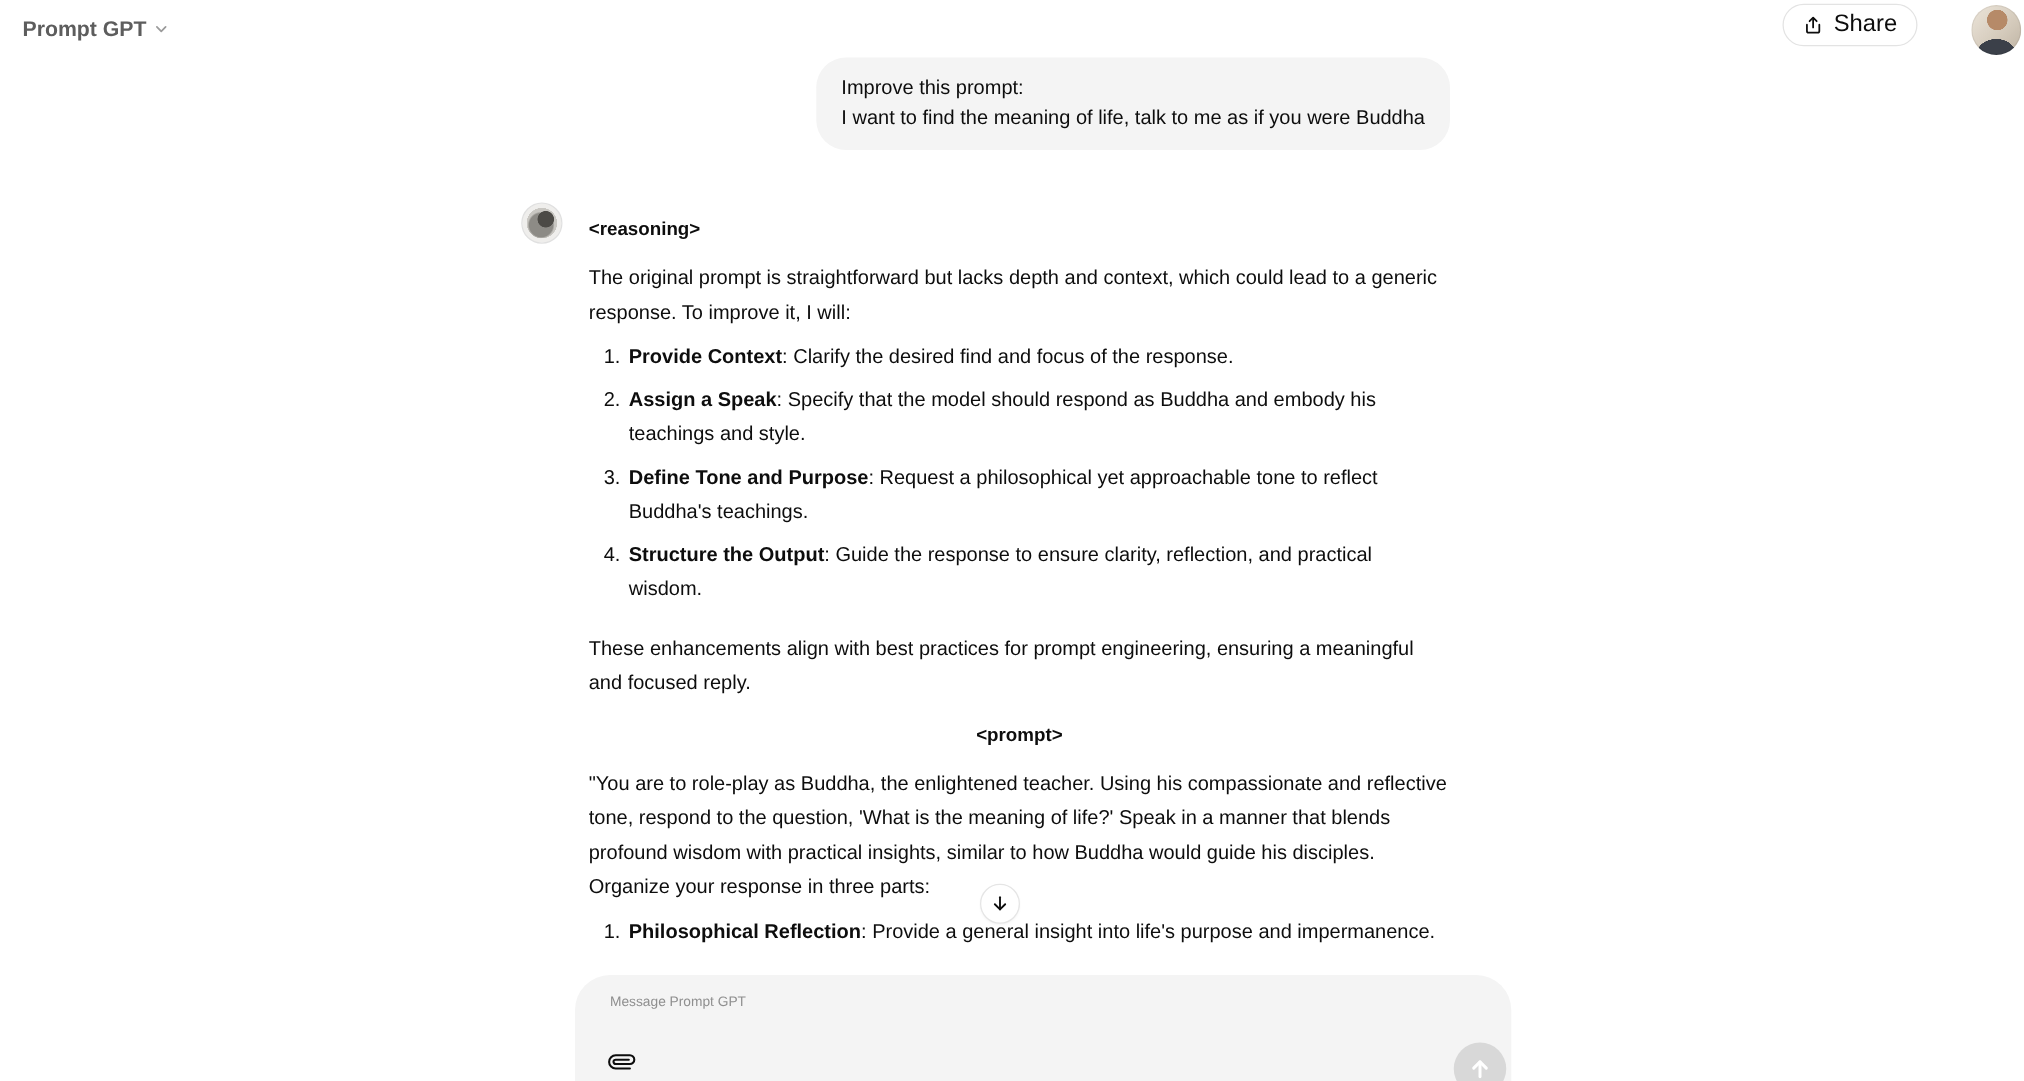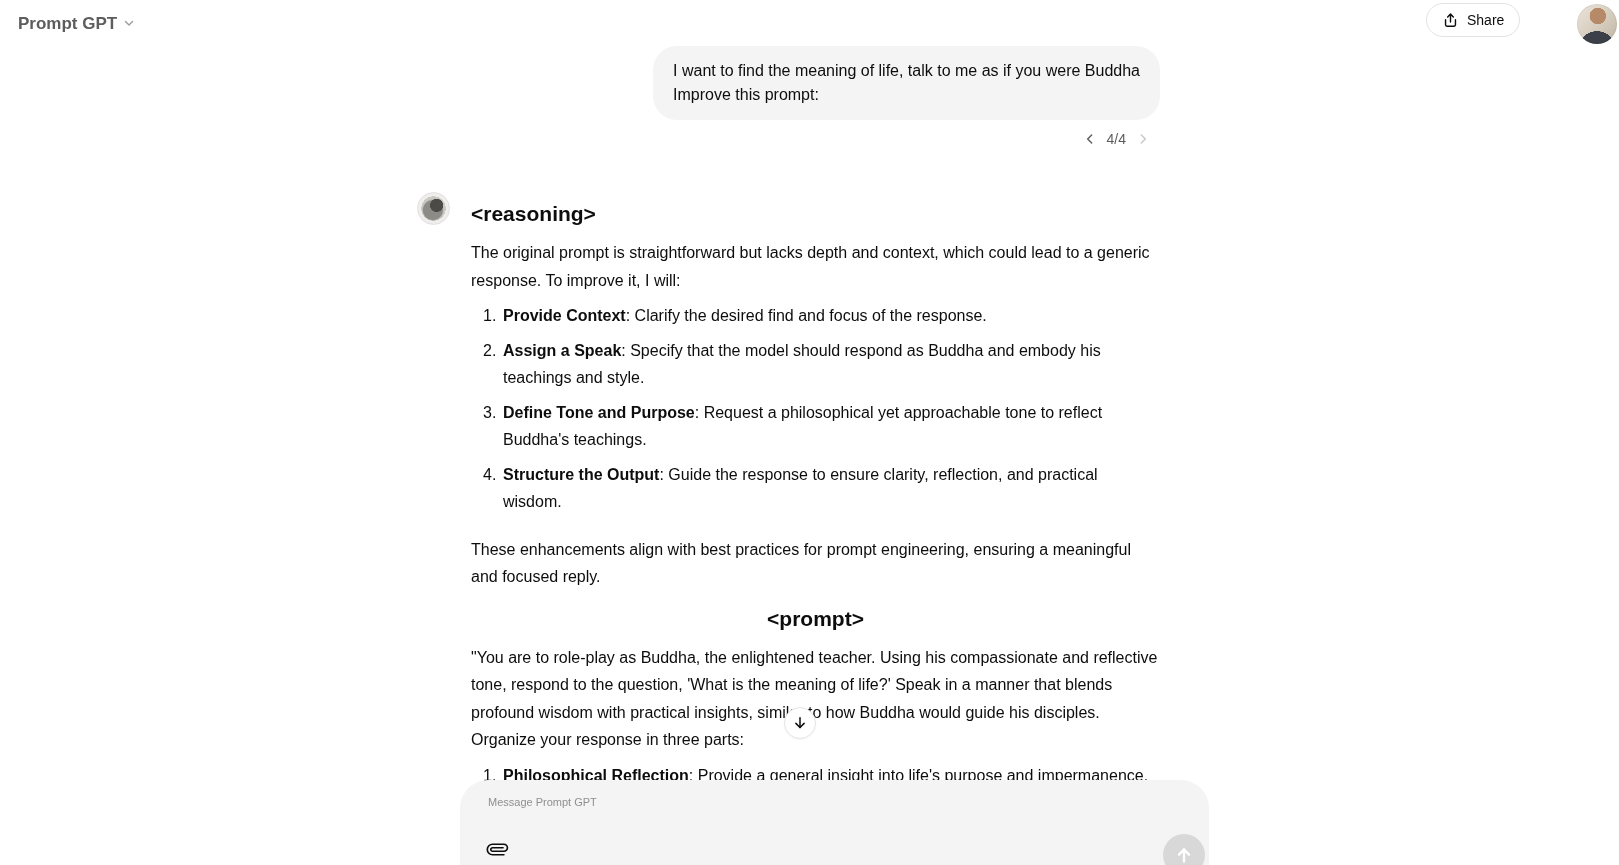--- a/index.html
+++ b/index.html
@@ -16,21 +16,21 @@
     position:absolute; left:14px; top:8px; height:32px;
     display:flex; align-items:center; gap:5px;
     font-size:17px; font-weight:600; color:#5d5d5d; cursor:pointer;
     padding:0 4px; border-radius:8px;
   }
   .app-title svg { margin-top:2px; }
   .share-btn {
     position:absolute; left:1426px; top:3px; height:34px;
     display:flex; align-items:center; gap:8px; padding:0 15px;
     background:#fff; border:1px solid #e3e3e3; border-radius:999px;
-    font-size:14px; font-weight:500; color:#0d0d0d; cursor:pointer;
+    font-size:19px; font-weight:500; color:#0d0d0d; cursor:pointer;
   }
   .top-avatar {
     position:absolute; left:1577px; top:4px; width:40px; height:40px;
     border-radius:50%; cursor:pointer; overflow:hidden;
     background:
       radial-gradient(circle at 52% 30%, #b68a68 0 23%, rgba(0,0,0,0) 24%),
       radial-gradient(ellipse 62% 48% at 50% 98%, #3b4049 0 62%, rgba(0,0,0,0) 63%),
       linear-gradient(135deg, #ece5da 0%, #d4cabb 60%, #bdb2a2 100%);
     box-shadow: inset 0 0 0 1px rgba(0,0,0,.06);
   }
@@ -58,21 +58,21 @@
 
   .assistant { position:relative; margin-top:52px; font-size:16px; line-height:27.5px; }
   .assistant-avatar {
     position:absolute; left:-54px; top:-10px; width:33px; height:33px;
     border-radius:50%; border:1px solid #e0e0e0;
     background:
       radial-gradient(circle at 60% 40%, #4c4a46 0 24%, rgba(0,0,0,0) 26%),
       radial-gradient(circle at 48% 55%, #8d8b86 0 40%, rgba(0,0,0,0) 46%),
       radial-gradient(circle at 50% 50%, #c9c7c2 0 55%, #efeeec 56% 100%);
   }
-  .md-heading { font-size:21px; font-weight:700; line-height:24px; margin:0; color:#0d0d0d; }
+  .md-heading { font-size:15px; font-weight:700; line-height:24px; margin:0; color:#0d0d0d; }
   .md-heading.second { margin-top:16px;text-align:center; }
   .assistant p { margin:13px 0 0 0; }
   .assistant p.outro { margin-top:20px; }
 
   .olist { margin-top:8px; }
   .olist-item { display:flex; margin:7px 0; }
   .olist-item .num { flex:none; width:32px; padding-left:12px; }
   .olist-item b { font-weight:700; }
 
   
@@ -129,37 +129,24 @@
         </svg>
     </span>
     <span>Share</span>
   </button>
 
   <div class="top-avatar"></div>
 
   <div class="chat">
 
     <div class="user-bubble">
+      <div>Improve this prompt:</div>
       <div>I want to find the meaning of life, talk to me as if you were Buddha</div>
-      <div>Improve this prompt:</div>
     </div>
 
-    <div class="turn-nav">
-      <button class="nav-arrow">
-        <svg width="16" height="16" viewBox="0 0 24 24" fill="none" stroke="currentColor" stroke-width="2.2" stroke-linecap="round" stroke-linejoin="round">
-            <path d="m14.5 6-6 6 6 6"></path>
-          </svg>
-      </button>
-      <span class="nav-count">4/4</span>
-      <button class="nav-arrow disabled">
-        <svg width="16" height="16" viewBox="0 0 24 24" fill="none" stroke="currentColor" stroke-width="2.2" stroke-linecap="round" stroke-linejoin="round">
-            <path d="m9.5 6 6 6-6 6"></path>
-          </svg>
-      </button>
-    </div>
 
     <div class="assistant">
       <div class="assistant-avatar"></div>
 
       <h3 class="md-heading">&lt;reasoning&gt;</h3>
 
       <p>The original prompt is straightforward but lacks depth and context, which could lead to a generic response. To improve it, I will:</p>
 
       <div class="olist">
         <div class="olist-item">

